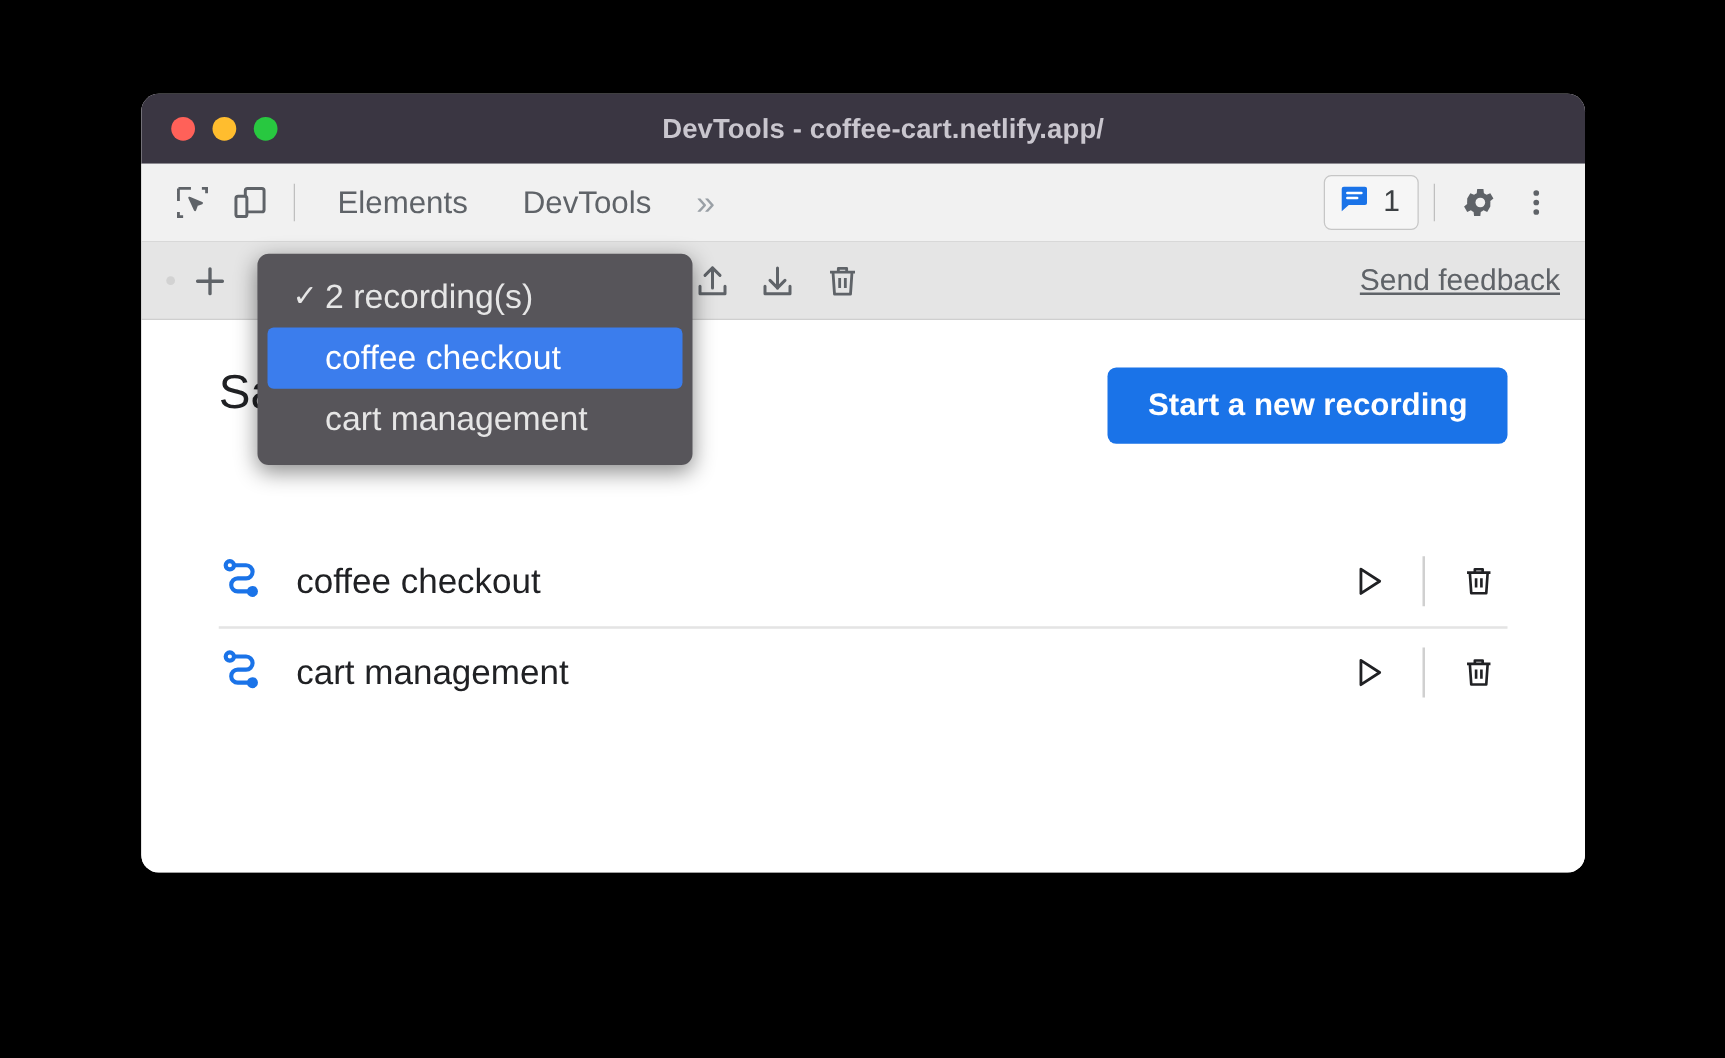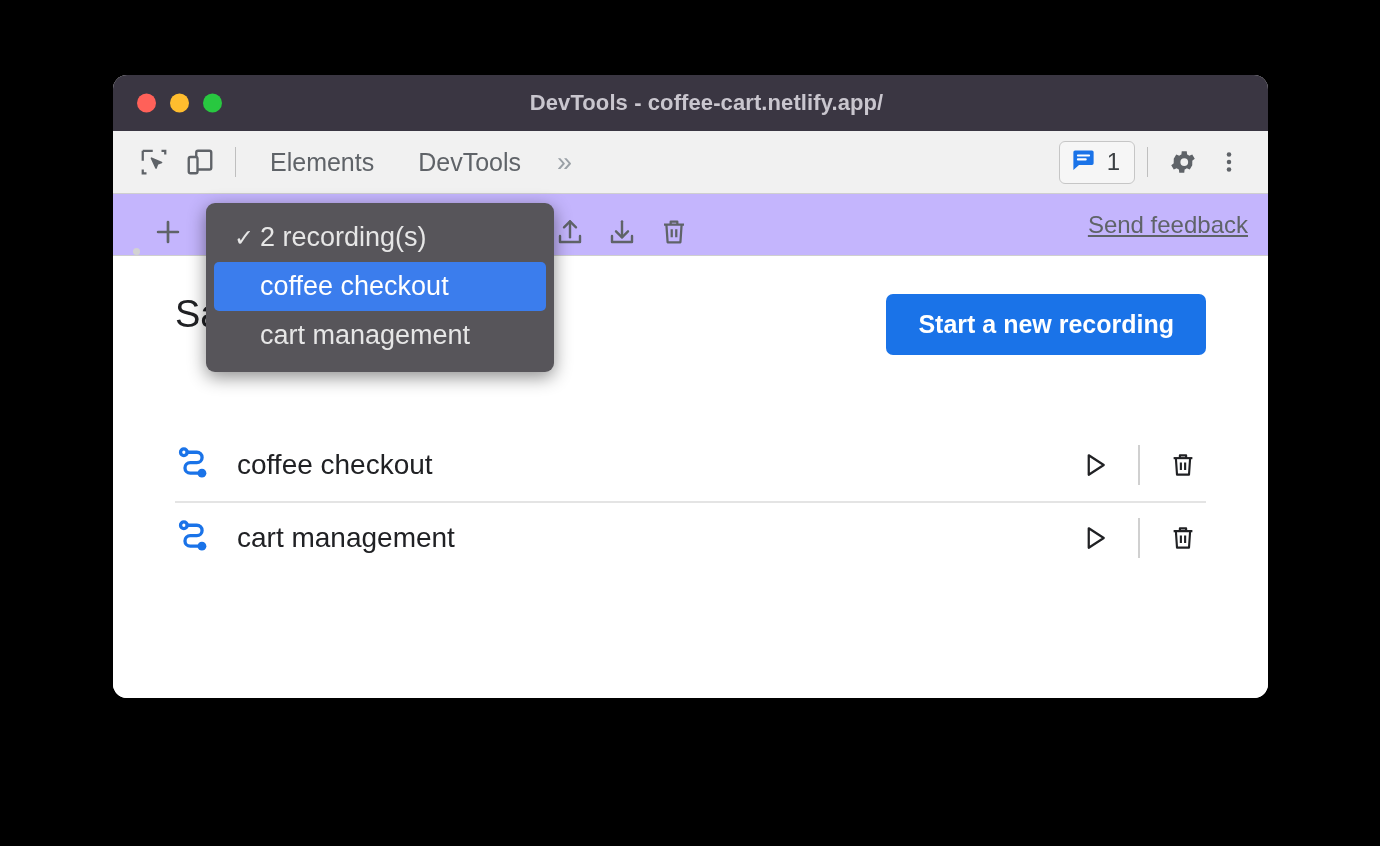--- a/index.html
+++ b/index.html
@@ -119,24 +119,24 @@
     border-radius: 6px;
     padding: 5px 14px 5px 10px;
     background: #f6f6f6;
   }
   .issues-count { font-size: 24px; color: #3c4043; }
 
   
   .rec-toolbar {
     position: relative;
     height: 62px;
-    background: #c4b5fd;
+    background: #e5e5e5;
     border-bottom: 1px solid #cfcfcf;
     display: flex;
-    align-items: flex-end;
+    align-items: center;
     padding-left: 20px;
   }
   .tool-btn {
     width: 52px; height: 46px;
     display: flex; align-items: center; justify-content: center;
   }
   .dot-small {
     width: 7px; height: 7px; border-radius: 50%;
     background: #d2d2d2;
     margin-right: 2px;

